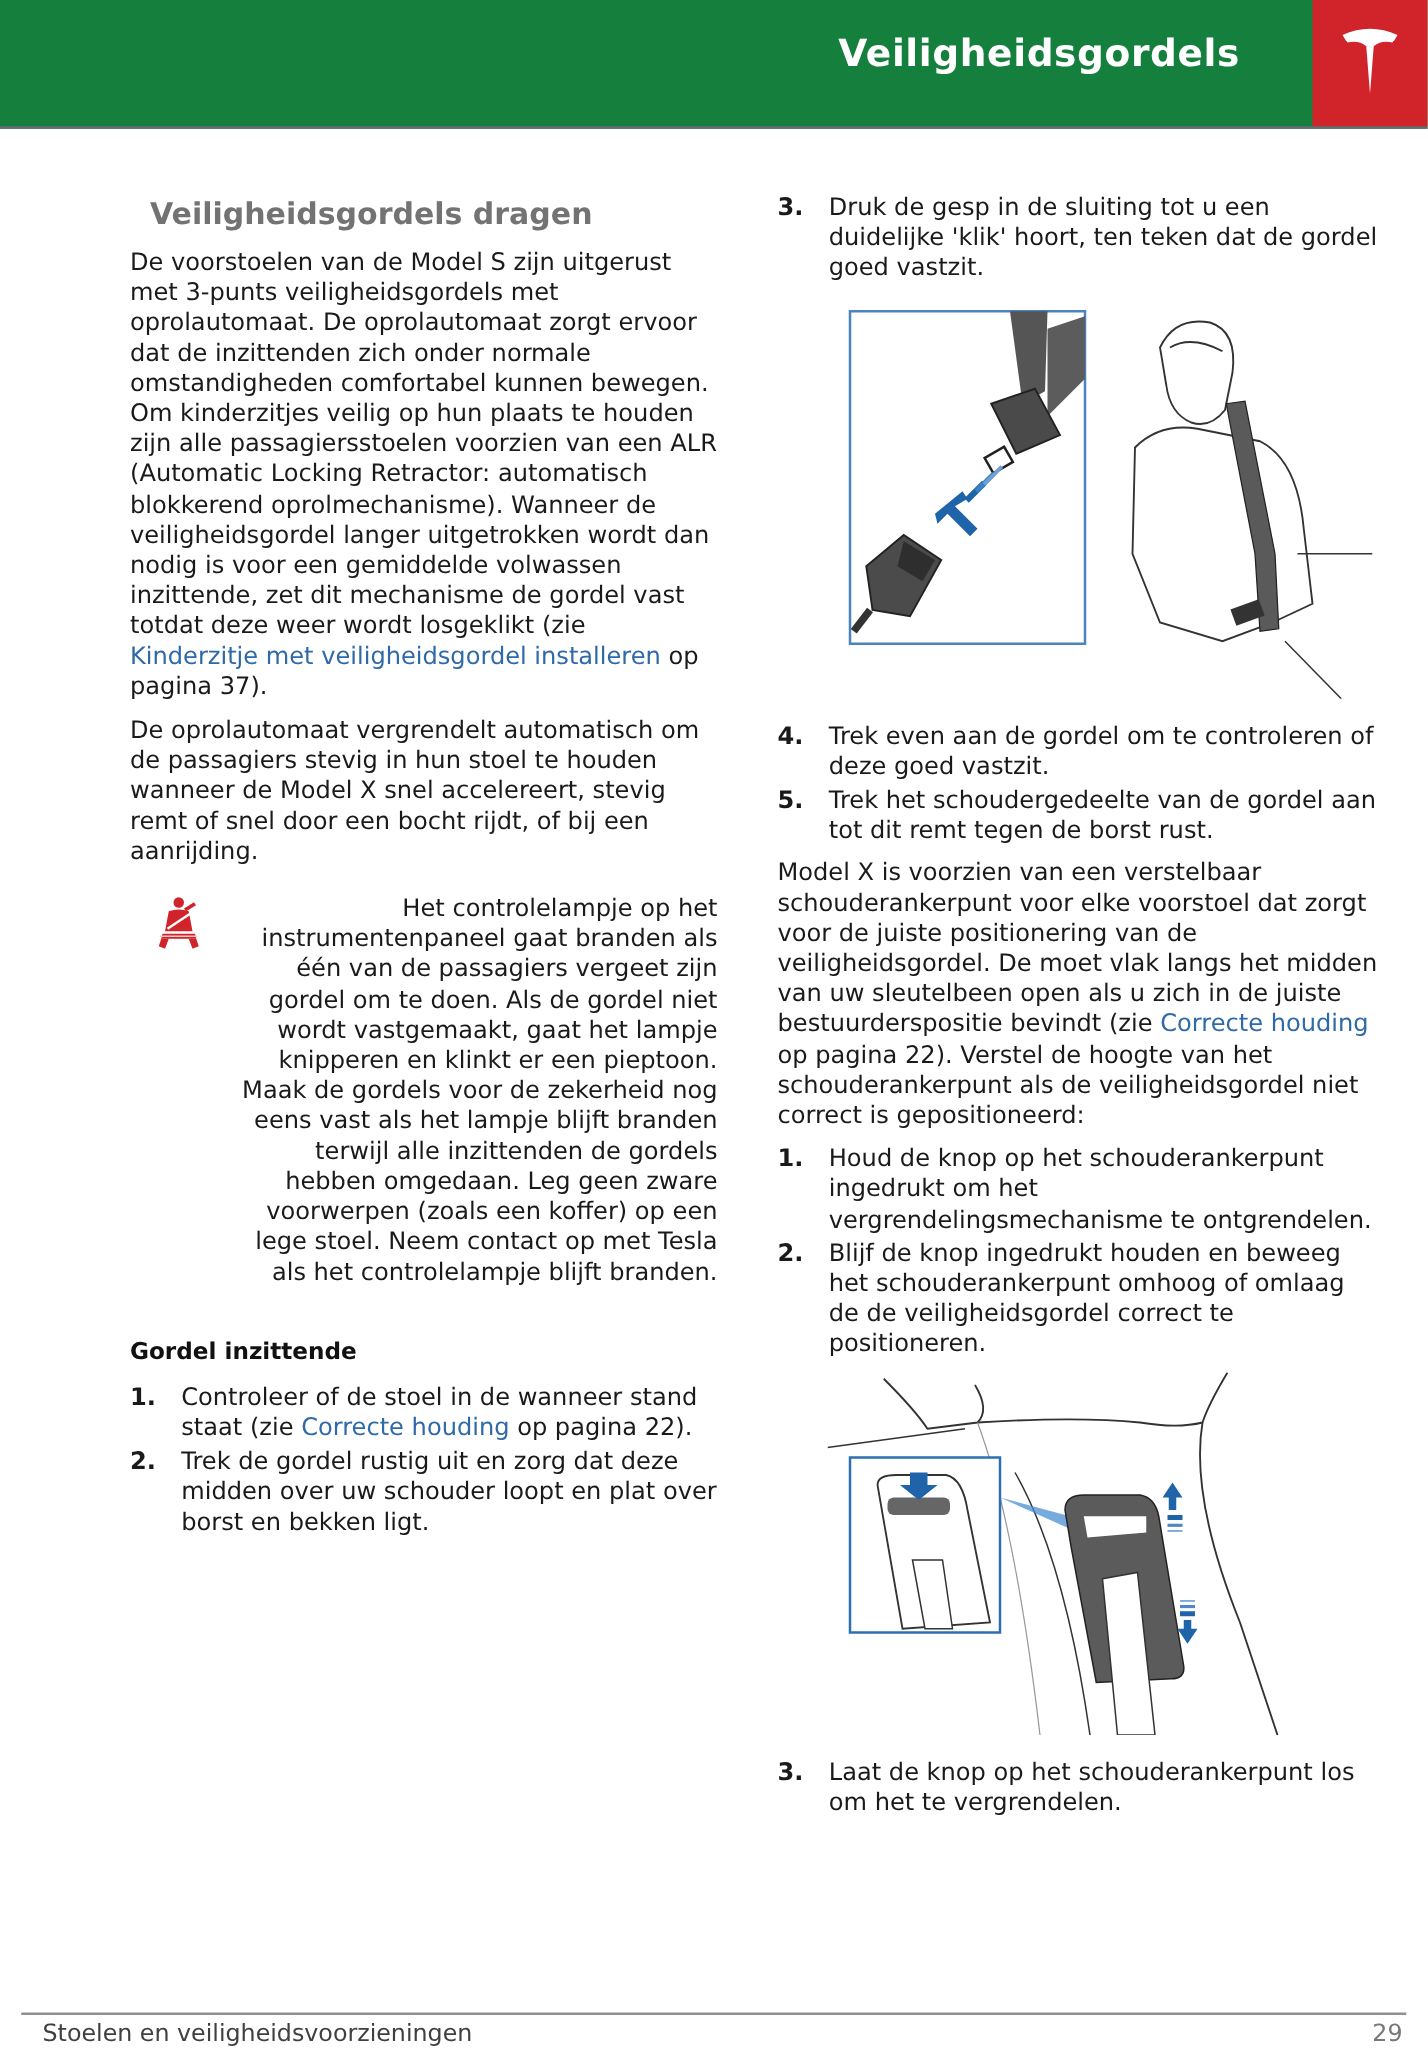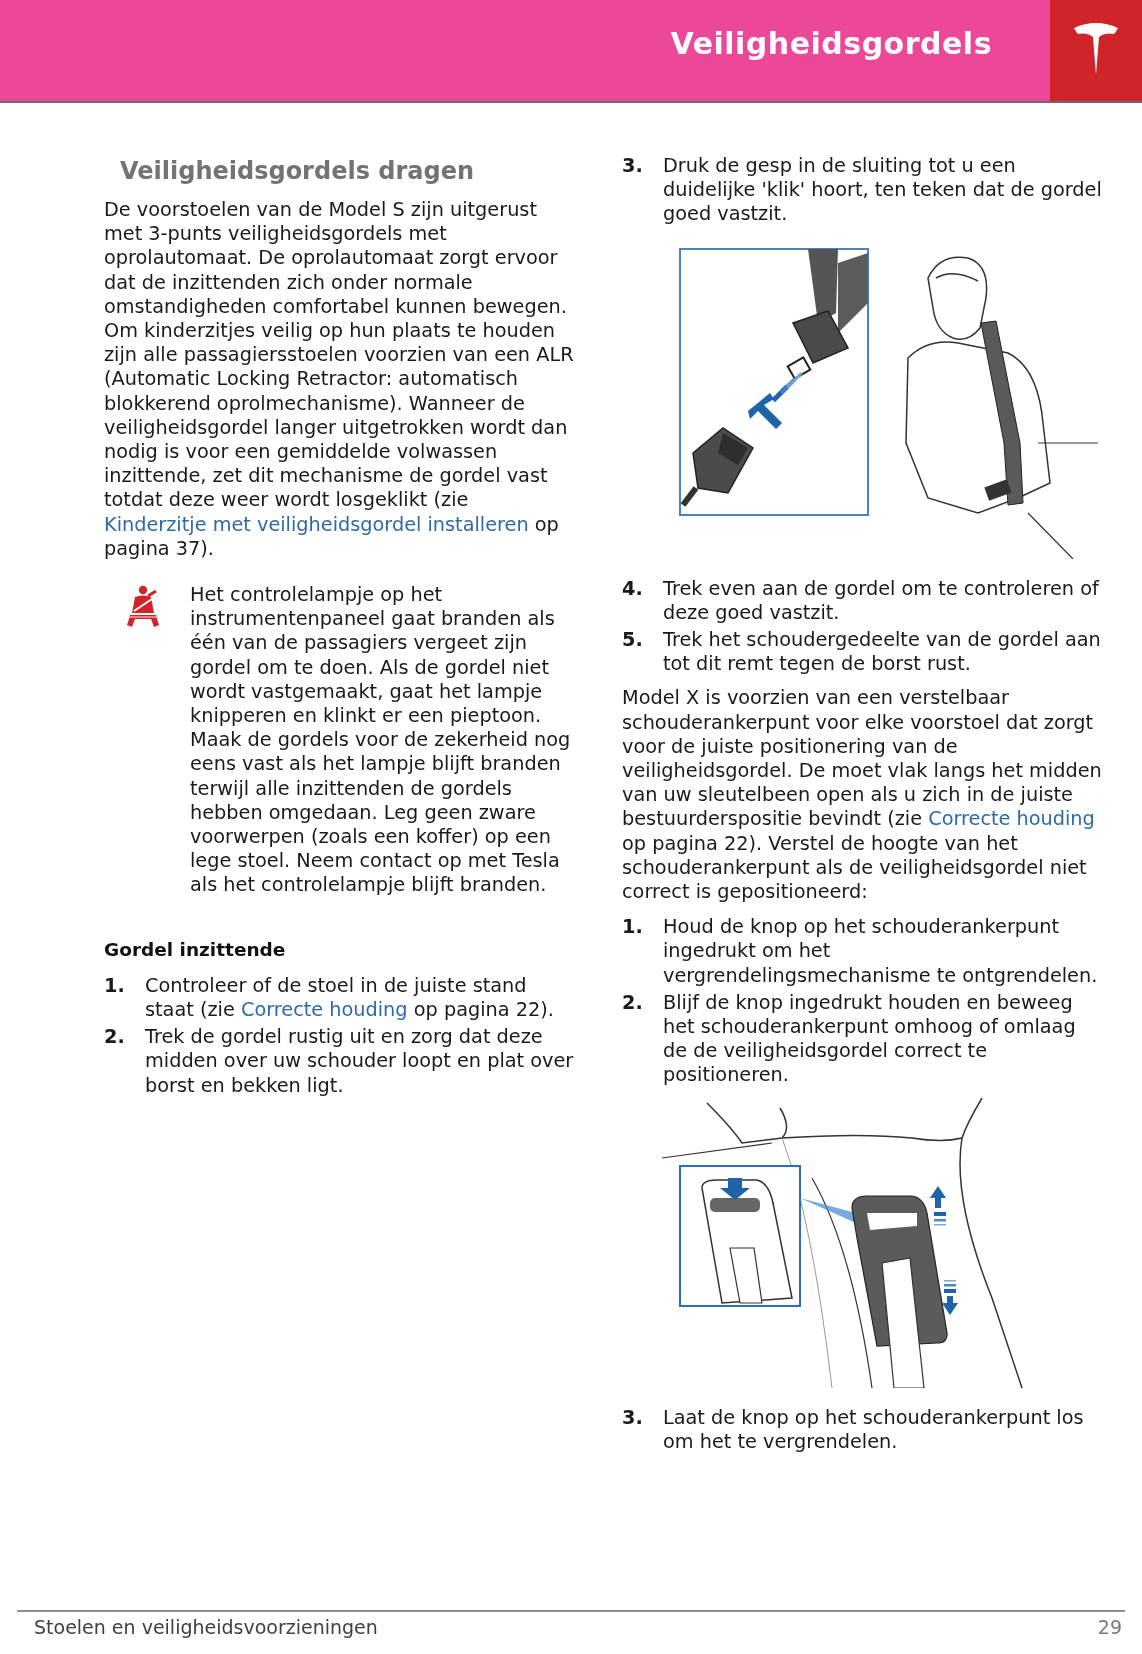--- a/index.html
+++ b/index.html
@@ -3,21 +3,21 @@
 <meta charset="utf-8">
 <style>
   html, body { margin: 0; padding: 0; }
   body {
     width: 1142px; height: 1654px; position: relative; overflow: hidden;
     background: #ffffff; color: #1a1a1a;
     font-family: "DejaVu Sans", sans-serif;
   }
   .header {
     position: absolute; left: 0; top: 0; width: 1142px; height: 101px;
-    background: #ec4899; border-bottom: 2px solid #6a6c6f;
+    background: #15803d; border-bottom: 2px solid #6a6c6f;
   }
   .header-title {
     position: absolute; right: 150px; top: 26px;
     color: #ffffff; font-weight: bold; font-size: 30px; letter-spacing: 0.5px;
     font-family: "DejaVu Sans", sans-serif;
   }
   .logo-box {
     position: absolute; left: 1050px; top: 0; width: 92px; height: 101px;
     background: #d1232a;
   }
@@ -31,21 +31,21 @@
     font-size: 24px; font-weight: bold; margin: 6px 0 12px 16px; line-height: 30px; color: #737373;
   }
   h2.sub-title {
     font-size: 18.5px; font-weight: bold; margin: 0 0 12px 0; line-height: 24px; color: #111;
   }
   p { margin: 0 0 11px 0; }
   a.xref { color: #2f6aa8; text-decoration: none; }
 
   .note { display: flex; margin: 22px 0 0 0; }
   .note-icon { width: 86px; flex: none; padding-top: 2px; padding-left: 22px; box-sizing: border-box; }
-  .note-text { flex: 1; }
+  .note-text { flex: 1; text-align: right; }
 
   ol.steps { list-style: none; padding: 0; margin: 0 0 10px 0; }
   ol.steps li { display: flex; margin: 0 0 3px 0; }
   .step-num { width: 41px; flex: none; font-weight: bold; }
   .step-text { flex: 1; }
 
   .figure { position: relative; }
   .fig1 { width: 420px; height: 316px; margin: 16px 0 18px 56px; }
   .fig2 { width: 400px; height: 290px; margin: 6px 0 18px 40px; }
 
@@ -68,20 +68,21 @@
     <svg width="50" height="56" viewBox="0 0 50 56">
       <path d="M3 8 Q25 -2 47 8 L44 13 Q25 5 6 13 Z" fill="#fff"></path>
       <path d="M7 14 Q16 12 22 17 L25 55 L28 17 Q34 12 43 14 L45 10 Q25 4 5 10 Z" fill="#fff"></path>
     </svg>
   </div>
 </div>
 
 <div class="col col-left">
   <h1 class="section-title">Veiligheidsgordels dragen</h1>
   <p><span>De voorstoelen van de Model S zijn uitgerust met 3-punts veiligheidsgordels met oprolautomaat. De oprolautomaat zorgt ervoor dat de inzittenden zich onder normale omstandigheden comfortabel kunnen bewegen. Om kinderzitjes veilig op hun plaats te houden zijn alle passagiersstoelen voorzien van een ALR (Automatic Locking Retractor: automatisch blokkerend oprolmechanisme). Wanneer de veiligheidsgordel langer uitgetrokken wordt dan nodig is voor een gemiddelde volwassen inzittende, zet dit mechanisme de gordel vast totdat deze weer wordt losgeklikt (zie </span><a class="xref" href="#">Kinderzitje met veiligheidsgordel installeren</a><span> op pagina 37).</span></p>
+  <p>De oprolautomaat vergrendelt automatisch om de passagiers stevig in hun stoel te houden wanneer de Model X snel accelereert, stevig remt of snel door een bocht rijdt, of bij een aanrijding.</p>
 
   <div class="note">
     <div class="note-icon">
       <svg width="36" height="42" viewBox="0 0 36 42">
         <circle cx="17" cy="5" r="4.2" fill="#d1232a"></circle>
         <path d="M9 12 Q17 9 25 12 L28 28 L6 28 Z" fill="#d1232a"></path>
         <path d="M4 30 L30 30 L31 34 L3 34 Z" fill="#d1232a"></path>
         <path d="M3 34 L9 34 L6 42 L1 40 Z" fill="#d1232a"></path>
         <path d="M25 34 L31 34 L33 40 L28 42 Z" fill="#d1232a"></path>
         <path d="M8 26 L26 14" stroke="#ffffff" stroke-width="2"></path>
@@ -89,21 +90,21 @@
         <path d="M2 32 L32 32" stroke="#f3c9cb" stroke-width="1.2"></path>
       </svg>
     </div>
     <div class="note-text">Het controlelampje op het instrumentenpaneel gaat branden als één van de passagiers vergeet zijn gordel om te doen. Als de gordel niet wordt vastgemaakt, gaat het lampje knipperen en klinkt er een pieptoon. Maak de gordels voor de zekerheid nog eens vast als het lampje blijft branden terwijl alle inzittenden de gordels hebben omgedaan. Leg geen zware voorwerpen (zoals een koffer) op een lege stoel. Neem contact op met Tesla als het controlelampje blijft branden.</div>
   </div>
 
   <h2 class="sub-title" style="margin-top:40px;">Gordel inzittende</h2>
   <ol class="steps">
     <li>
       <span class="step-num">1.</span>
-      <span class="step-text"><span>Controleer of de stoel in de juiste stand staat (zie </span><a class="xref" href="#">Correcte houding</a><span> op pagina 22).</span></span>
+      <span class="step-text"><span>Controleer of de stoel in de wanneer stand staat (zie </span><a class="xref" href="#">Correcte houding</a><span> op pagina 22).</span></span>
     </li>
     <li>
       <span class="step-num">2.</span>
       <span class="step-text">Trek de gordel rustig uit en zorg dat deze midden over uw schouder loopt en plat over borst en bekken ligt.</span>
     </li>
   </ol>
 </div>
 
 <div class="col col-right">
   <ol class="steps">

